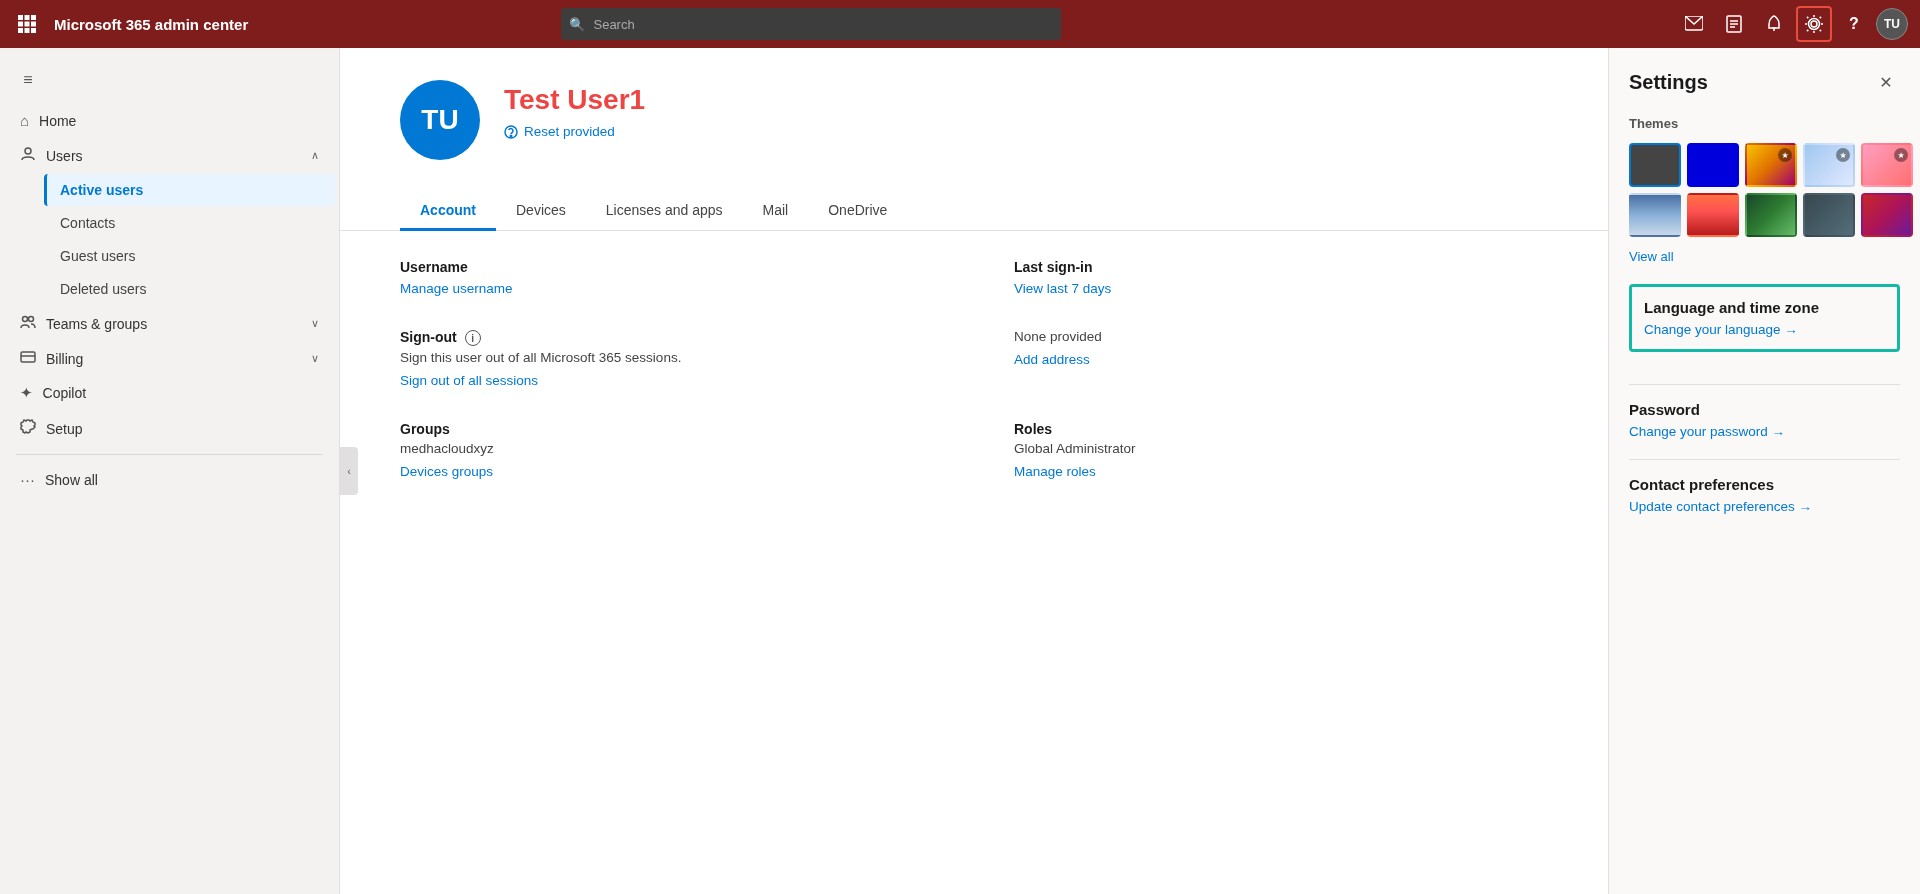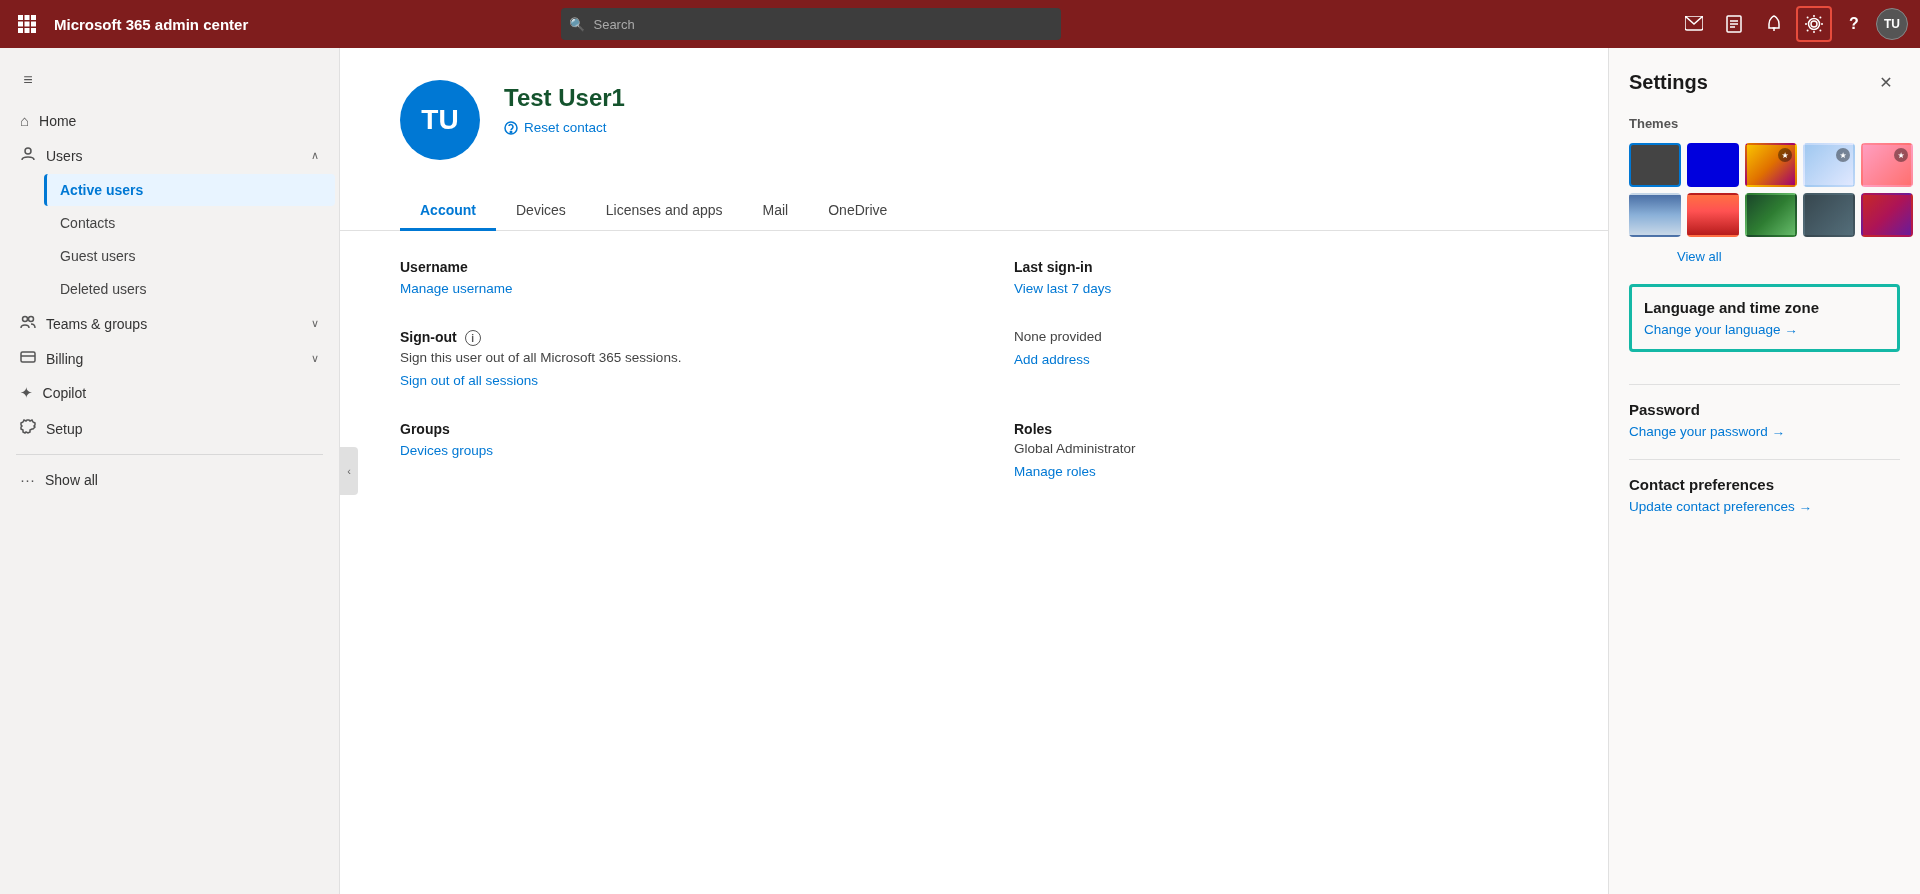--- a/index.html
+++ b/index.html
@@ -181,21 +181,21 @@
       background: #0078d4;
       color: #fff;
       display: flex;
       align-items: center;
       justify-content: center;
       font-size: 28px;
       font-weight: 600;
       flex-shrink: 0;
     }
     .user-info { padding-top: 4px; }
-    .user-name { font-size: 24px; font-weight: 700; color: #14532d; }
+    .user-name { font-size: 28px; font-weight: 700; color: #ef4444; }
     .reset-password-link {
       display: flex;
       align-items: center;
       gap: 6px;
       color: #0078d4;
       font-size: 13.5px;
       cursor: pointer;
       margin-top: 8px;
       text-decoration: none;
     }
@@ -286,21 +286,21 @@
       background: rgba(0,0,0,0.4);
       border-radius: 50%;
       width: 14px;
       height: 14px;
       display: flex;
       align-items: center;
       justify-content: center;
       font-size: 8px;
       color: #fff;
     }
-    .view-all-link { color: #0078d4; font-size: 13px; cursor: pointer; margin-bottom: 20px; display: block; margin-left: 48px; }
+    .view-all-link { color: #0078d4; font-size: 13px; cursor: pointer; margin-bottom: 20px; display: block; }
 
     .settings-divider { height: 1px; background: #e0e0e0; margin: 16px 0; }
 
     .lang-section {
       margin-bottom: 16px;
       border: 3px solid #14b8a6;
       border-radius: 4px;
       padding: 12px;
     }
     .lang-section-title { font-size: 15px; font-weight: 600; color: #1a1a1a; margin-bottom: 6px; }
@@ -457,21 +457,21 @@
     <div class="user-profile">
       <div class="user-avatar-circle">TU</div>
       <div class="user-info">
         <div class="user-name">Test User1</div>
         <a class="reset-password-link">
           <svg width="14" height="14" viewBox="0 0 14 14" fill="none" stroke="#0078d4" stroke-width="1.5">
               <circle cx="7" cy="7" r="6"></circle>
               <path d="M5 5 C5 3 9 3 9 6 C9 7.5 7 8 7 9"></path>
               <circle cx="7" cy="11" r="0.8" fill="#0078d4"></circle>
             </svg>
-          <span>Reset contact</span>
+          <span>Reset provided</span>
         </a>
       </div>
     </div>
 
     <div class="tabs">
       <div class="tab active">Account</div>
       <div class="tab">Devices</div>
       <div class="tab">Licenses and apps</div>
       <div class="tab">Mail</div>
       <div class="tab">OneDrive</div>
@@ -498,20 +498,21 @@
         <a class="account-section-link">Sign out of all sessions</a>
       </div>
 
       <div class="account-section">
         <div class="account-section-value">None provided</div>
         <a class="account-section-link">Add address</a>
       </div>
 
       <div class="account-section">
         <div class="account-section-title">Groups</div>
+        <div class="account-section-value">medhacloudxyz</div>
         <a class="account-section-link">Devices groups</a>
       </div>
 
       <div class="account-section">
         <div class="account-section-title">Roles</div>
         <div class="account-section-value">Global Administrator</div>
         <a class="account-section-link">Manage roles</a>
       </div>
     </div>
   </div>

